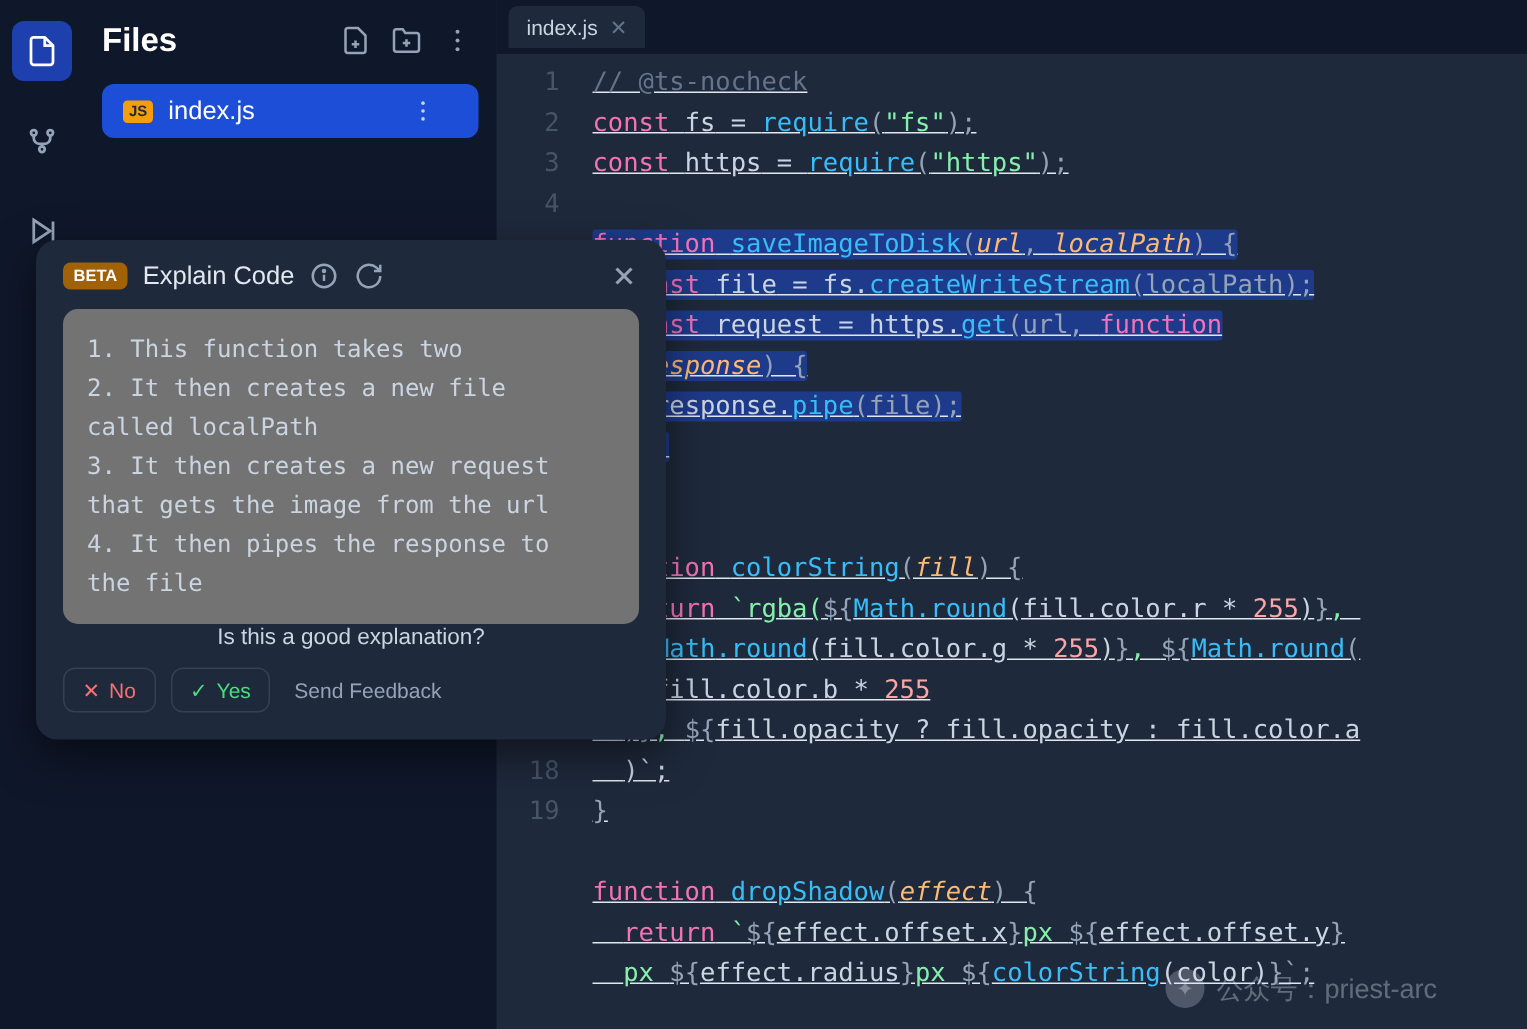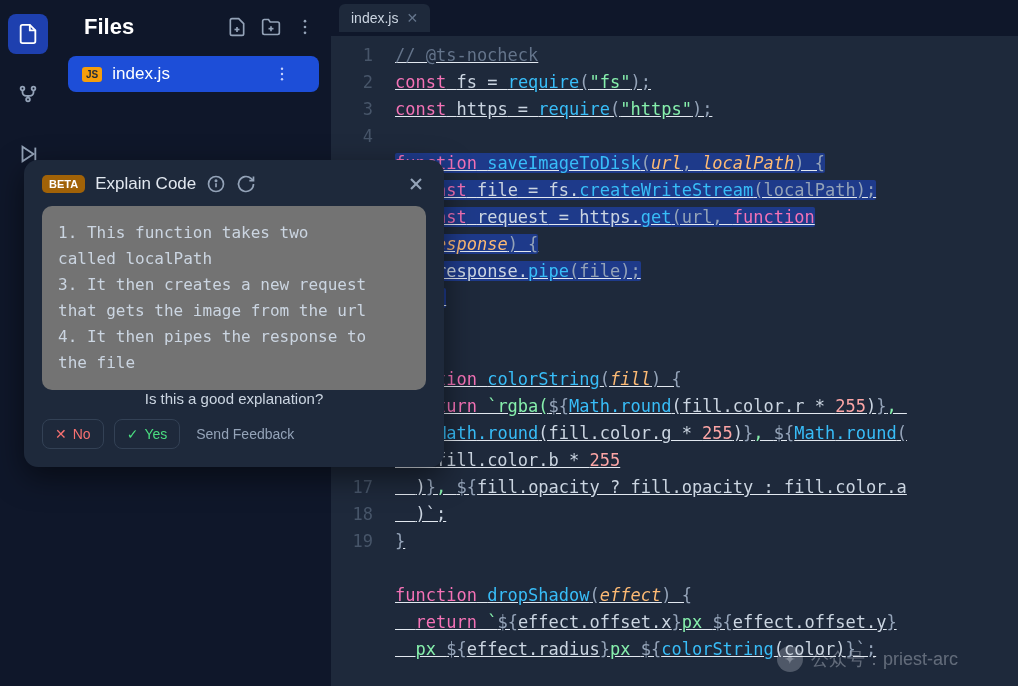--- a/index.html
+++ b/index.html
@@ -32,21 +32,21 @@
 .activity-btn svg { width: 22px; height: 22px; }
 .sidebar {
   width: 275px;
   background: #0f172a;
   padding: 14px 12px 0 0;
 }
 .sidebar-head {
   display: flex; align-items: center; justify-content: space-between;
   padding: 0 4px 16px 12px;
 }
-.sidebar-title { font-size: 22px; font-weight: 700; color: #fff; margin-left: 16px; }
+.sidebar-title { font-size: 22px; font-weight: 700; color: #fff; }
 .sidebar-actions { display: flex; gap: 14px; color: #94a3b8; }
 .sidebar-actions .ic { width: 20px; height: 20px; cursor: pointer; }
 .file-row {
   display: flex; align-items: center; justify-content: space-between;
   background: #1d4ed8;
   border-radius: 8px;
   padding: 8px 28px 8px 14px;
   margin-left: 12px;
 }
 .file-row .left { display: flex; align-items: center; gap: 10px; }
@@ -309,20 +309,21 @@
         <polyline points="21 3 21 8 16 8"></polyline>
       </svg>
     <span class="spacer"></span>
     <svg class="ic" viewBox="0 0 24 24" fill="none" stroke="currentColor" stroke-width="2.5">
         <line x1="6" y1="6" x2="18" y2="18"></line>
         <line x1="18" y1="6" x2="6" y2="18"></line>
       </svg>
   </div>
   <div class="panel-body">
     <div>1. This function takes two</div>
+    <div>2. It then creates a new file</div>
     <div>called localPath</div>
     <div>3. It then creates a new request</div>
     <div>that gets the image from the url</div>
     <div>4. It then pipes the response to</div>
     <div>the file</div>
   </div>
   <div class="panel-feedback">
     <div class="fb-q">Is this a good explanation?</div>
     <div class="fb-row">
       <div class="pill no">✕ <span>No</span></div>

